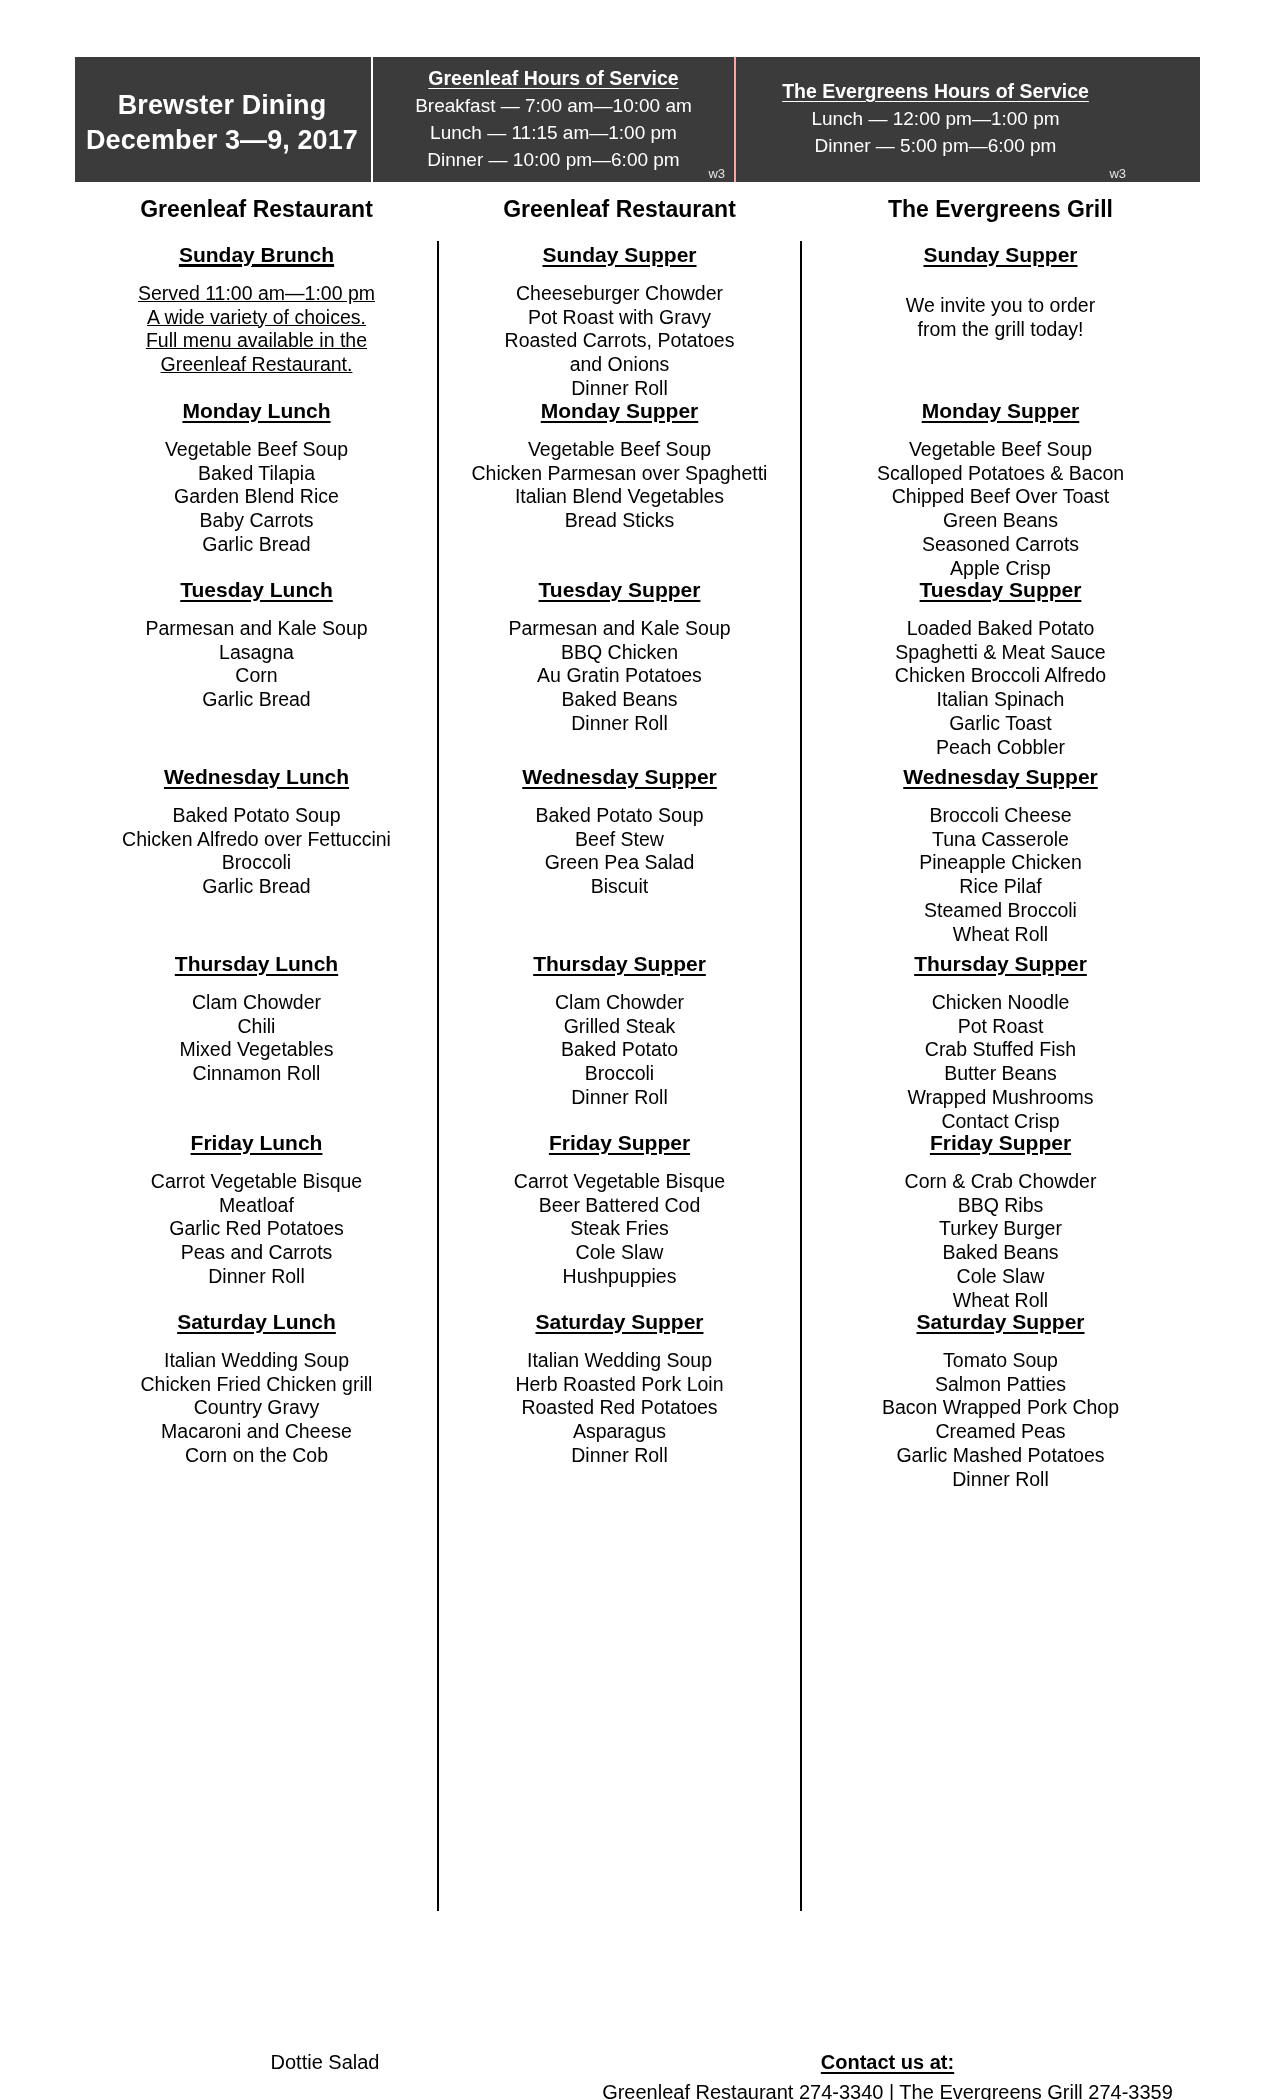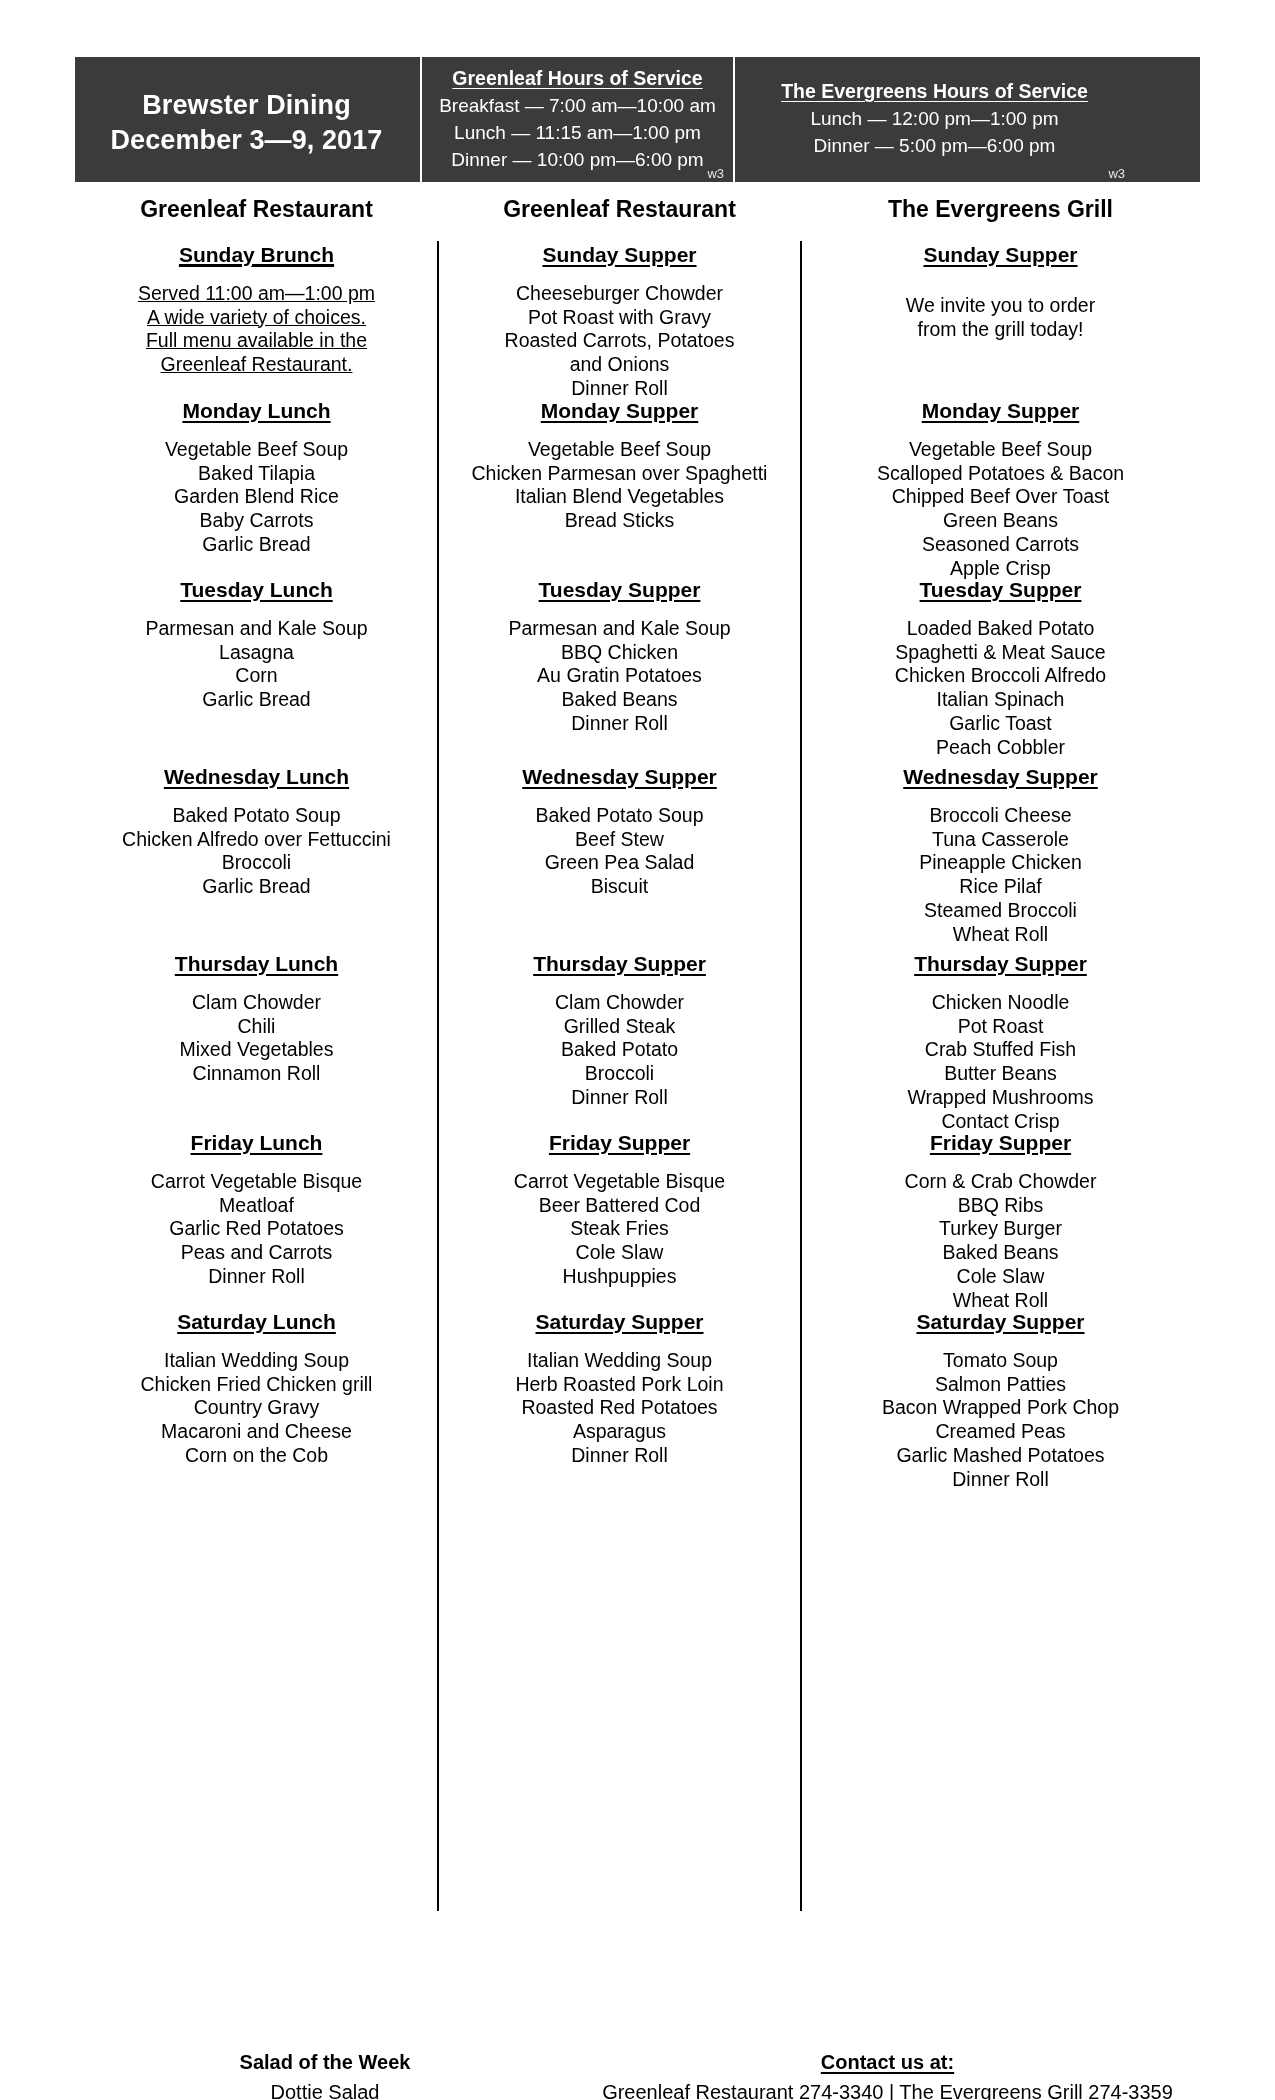--- a/index.html
+++ b/index.html
@@ -33,28 +33,28 @@
   .hdr-cell {
     position: relative;
     box-sizing: border-box;
     padding: 10px 8px 8px 8px;
     display: flex;
     flex-direction: column;
     justify-content: center;
     align-items: center;
   }
   .hdr-title-cell {
-    width: 347px;
+    width: 298px;
     border-right: 2px solid #ffffff;
     padding-top: 16px;
     padding-left: 6px;
   }
   .hdr-hours-cell {
-    width: 313px;
-    border-right: 2px solid #ffffff;
+    width: 363px;
+    border-right: 2px solid #fca5a5;
   }
   .hdr-hours-cell.last {
     width: 399px;
     border-right: none;
   }
   .hdr-title-line {
     font-size: 27px;
     font-weight: bold;
     line-height: 1.30;
     text-align: center;
@@ -383,21 +383,20 @@
             <div class="meal-item">Creamed Peas</div>
             <div class="meal-item">Garlic Mashed Potatoes</div>
             <div class="meal-item">Dinner Roll</div>
           </div>
         </div>
     </div>
   </div>
 
   <div class="footer">
     <div class="footer-left">
-      <div class="footer-title">Salad of the Week</div>
       <div class="footer-line">Dottie Salad</div>
     </div>
     <div class="footer-right">
       <div class="footer-title u">Contact us at:</div>
       <div class="footer-line">Greenleaf Restaurant 274-3340  |  The Evergreens Grill 274-3359</div>
     </div>
   </div>
 
 </div>
 

